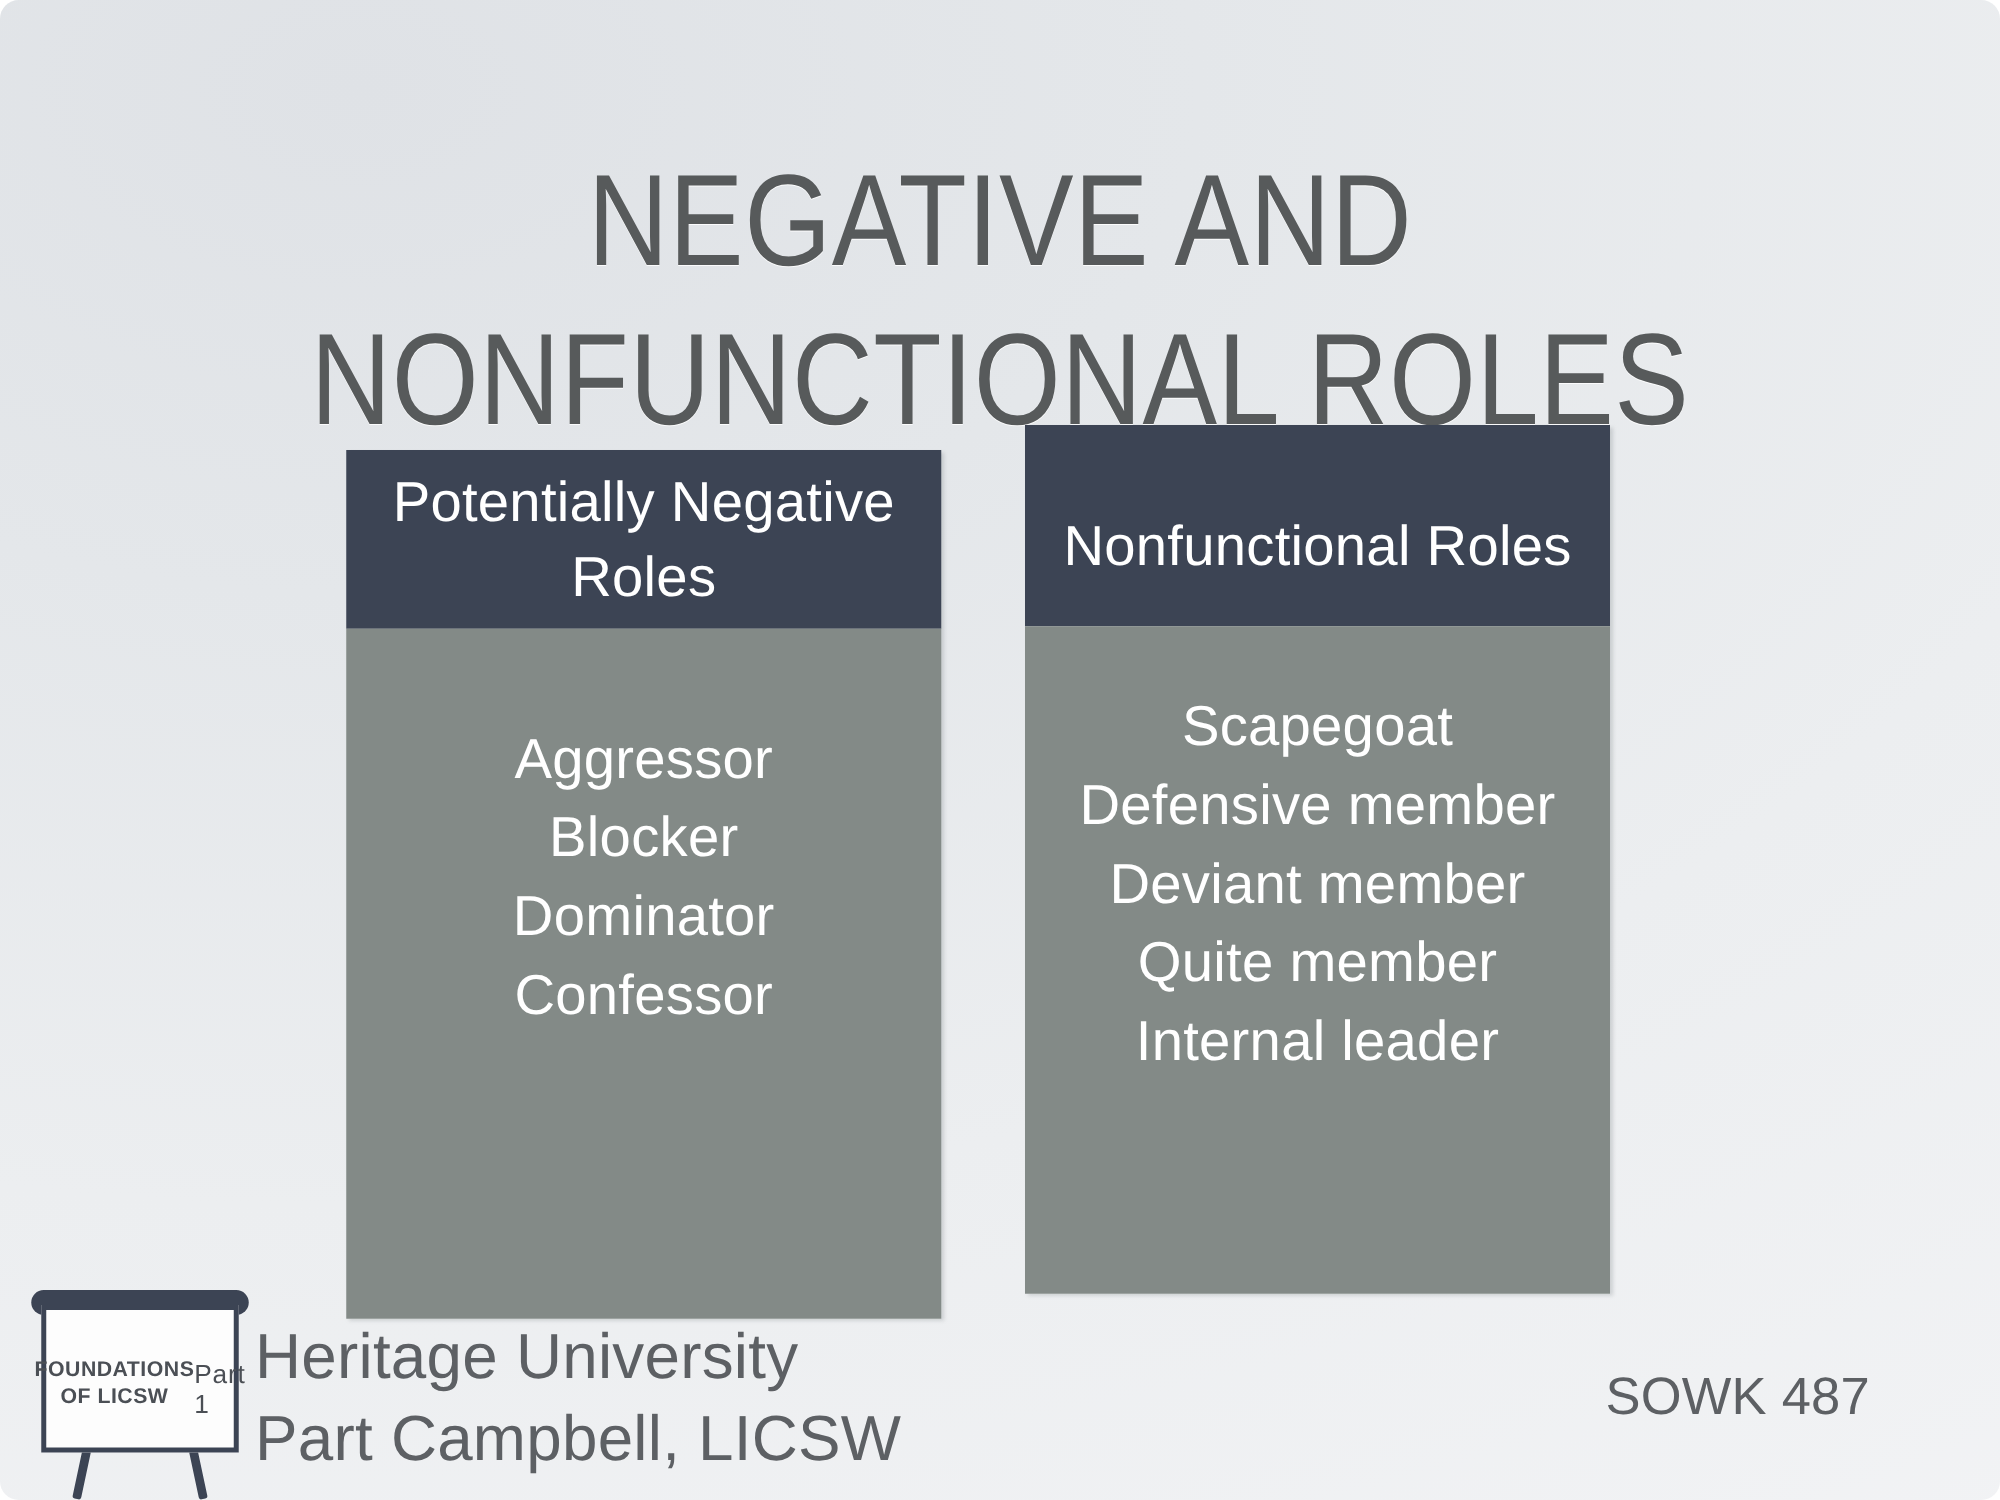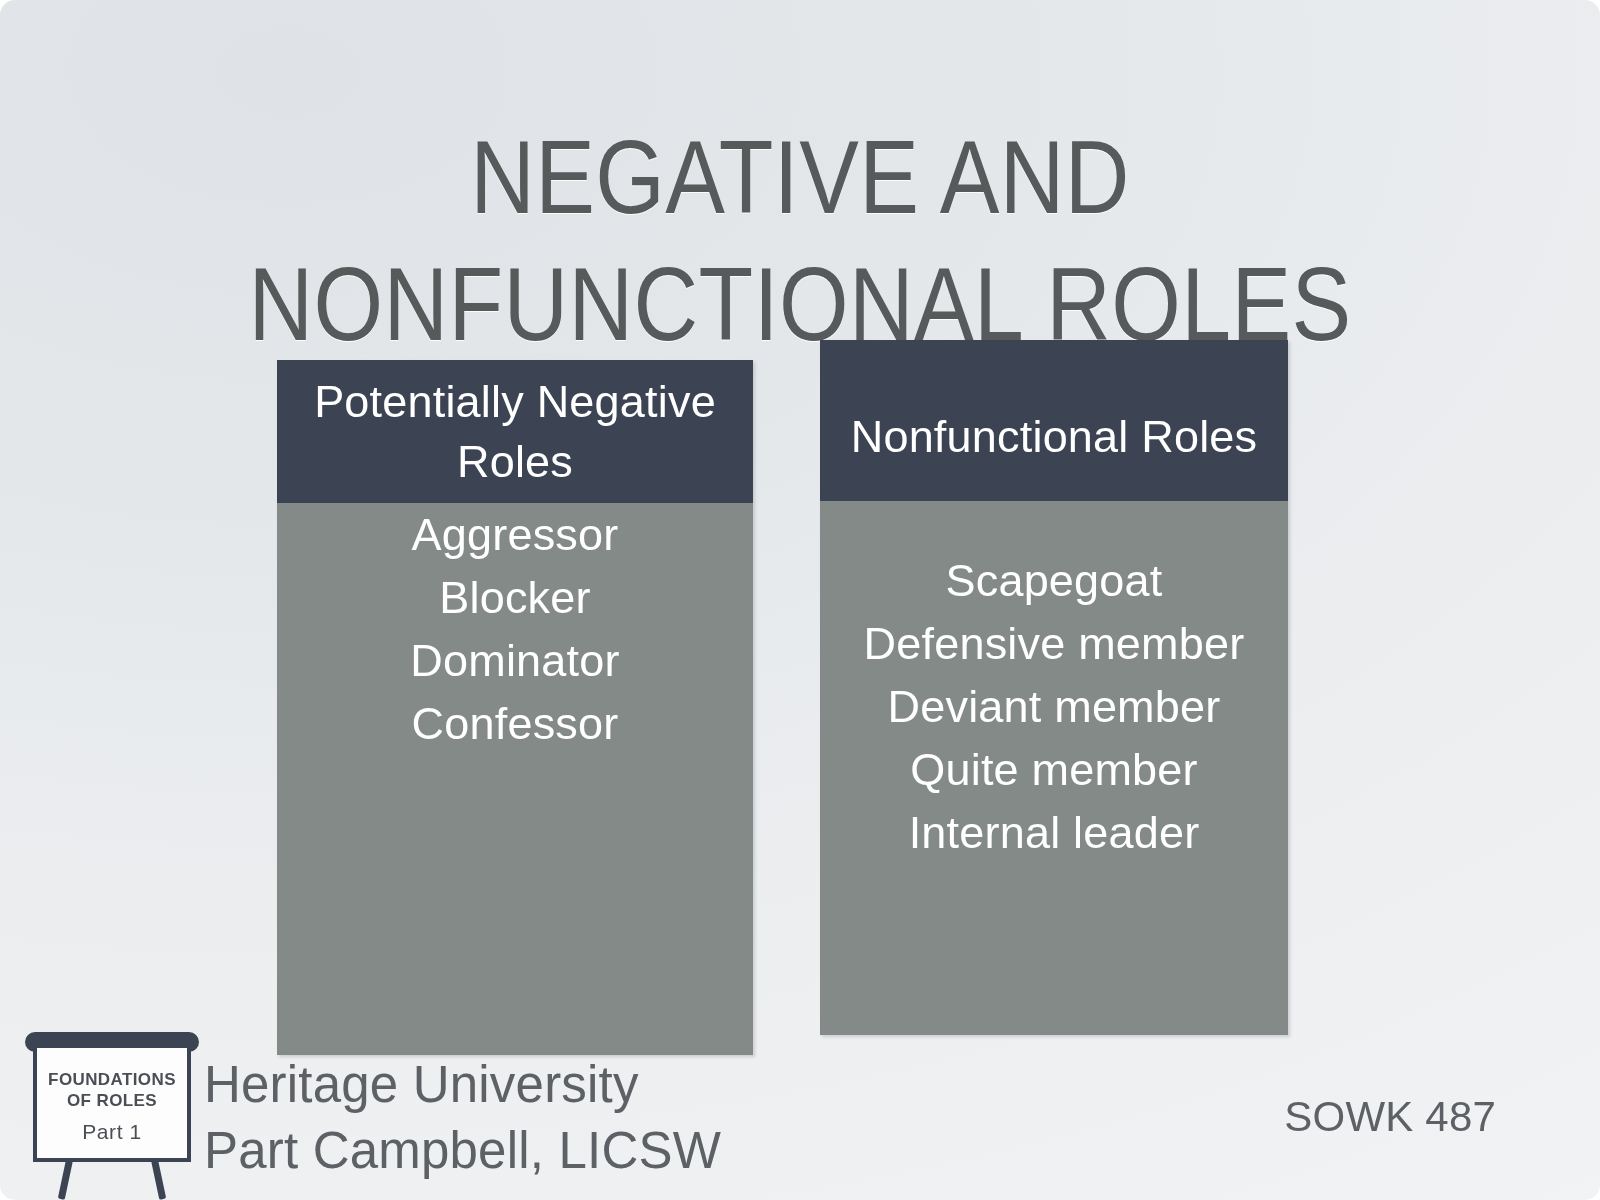--- a/index.html
+++ b/index.html
@@ -89,21 +89,21 @@
     background: #838a87;
     color: #ffffff;
     text-align: center;
     font-weight: 300;
     font-size: 45px;
     line-height: 1.40;
     letter-spacing: 0.2px;
     box-sizing: border-box;
     padding: 0 10px;
   }
-  .table-left .table-body { }
+  .table-left .table-body { padding-top: 72px; }
   .table-right .table-body { padding-top: 48px; }
 
   .role-item {
     display: block;
     white-space: nowrap;
   }
 
   
   .footer-left {
     position: absolute;
@@ -161,21 +161,21 @@
   .logo-board {
     position: absolute;
     left: 11px;
     top: 32px;
     width: 158px;
     height: 118px;
     background: #fdfdfd;
     border: 4px solid #3c4454;
     box-sizing: border-box;
     display: flex;
-    flex-direction: column;
+    flex-direction: row;
     align-items: center;
     justify-content: center;
     padding-top: 8px;
   }
   .logo-title {
     font-family: "Liberation Sans", sans-serif;
     font-weight: bold;
     font-size: 17px;
     line-height: 1.22;
     letter-spacing: 0.4px;
@@ -219,21 +219,21 @@
     </div>
   </div>
 
   <div class="logo">
     <div class="logo-leg left"></div>
     <div class="logo-leg right"></div>
     <div class="logo-bar"></div>
     <div class="logo-board">
       <div class="logo-title">
         <div>FOUNDATIONS</div>
-        <div>OF ROLES</div>
+        <div>OF LICSW</div>
       </div>
       <div class="logo-part">Part 1</div>
     </div>
   </div>
 
   <div class="footer-left">
     <div>Heritage University</div>
     <div>Part Campbell, LICSW</div>
   </div>
 

